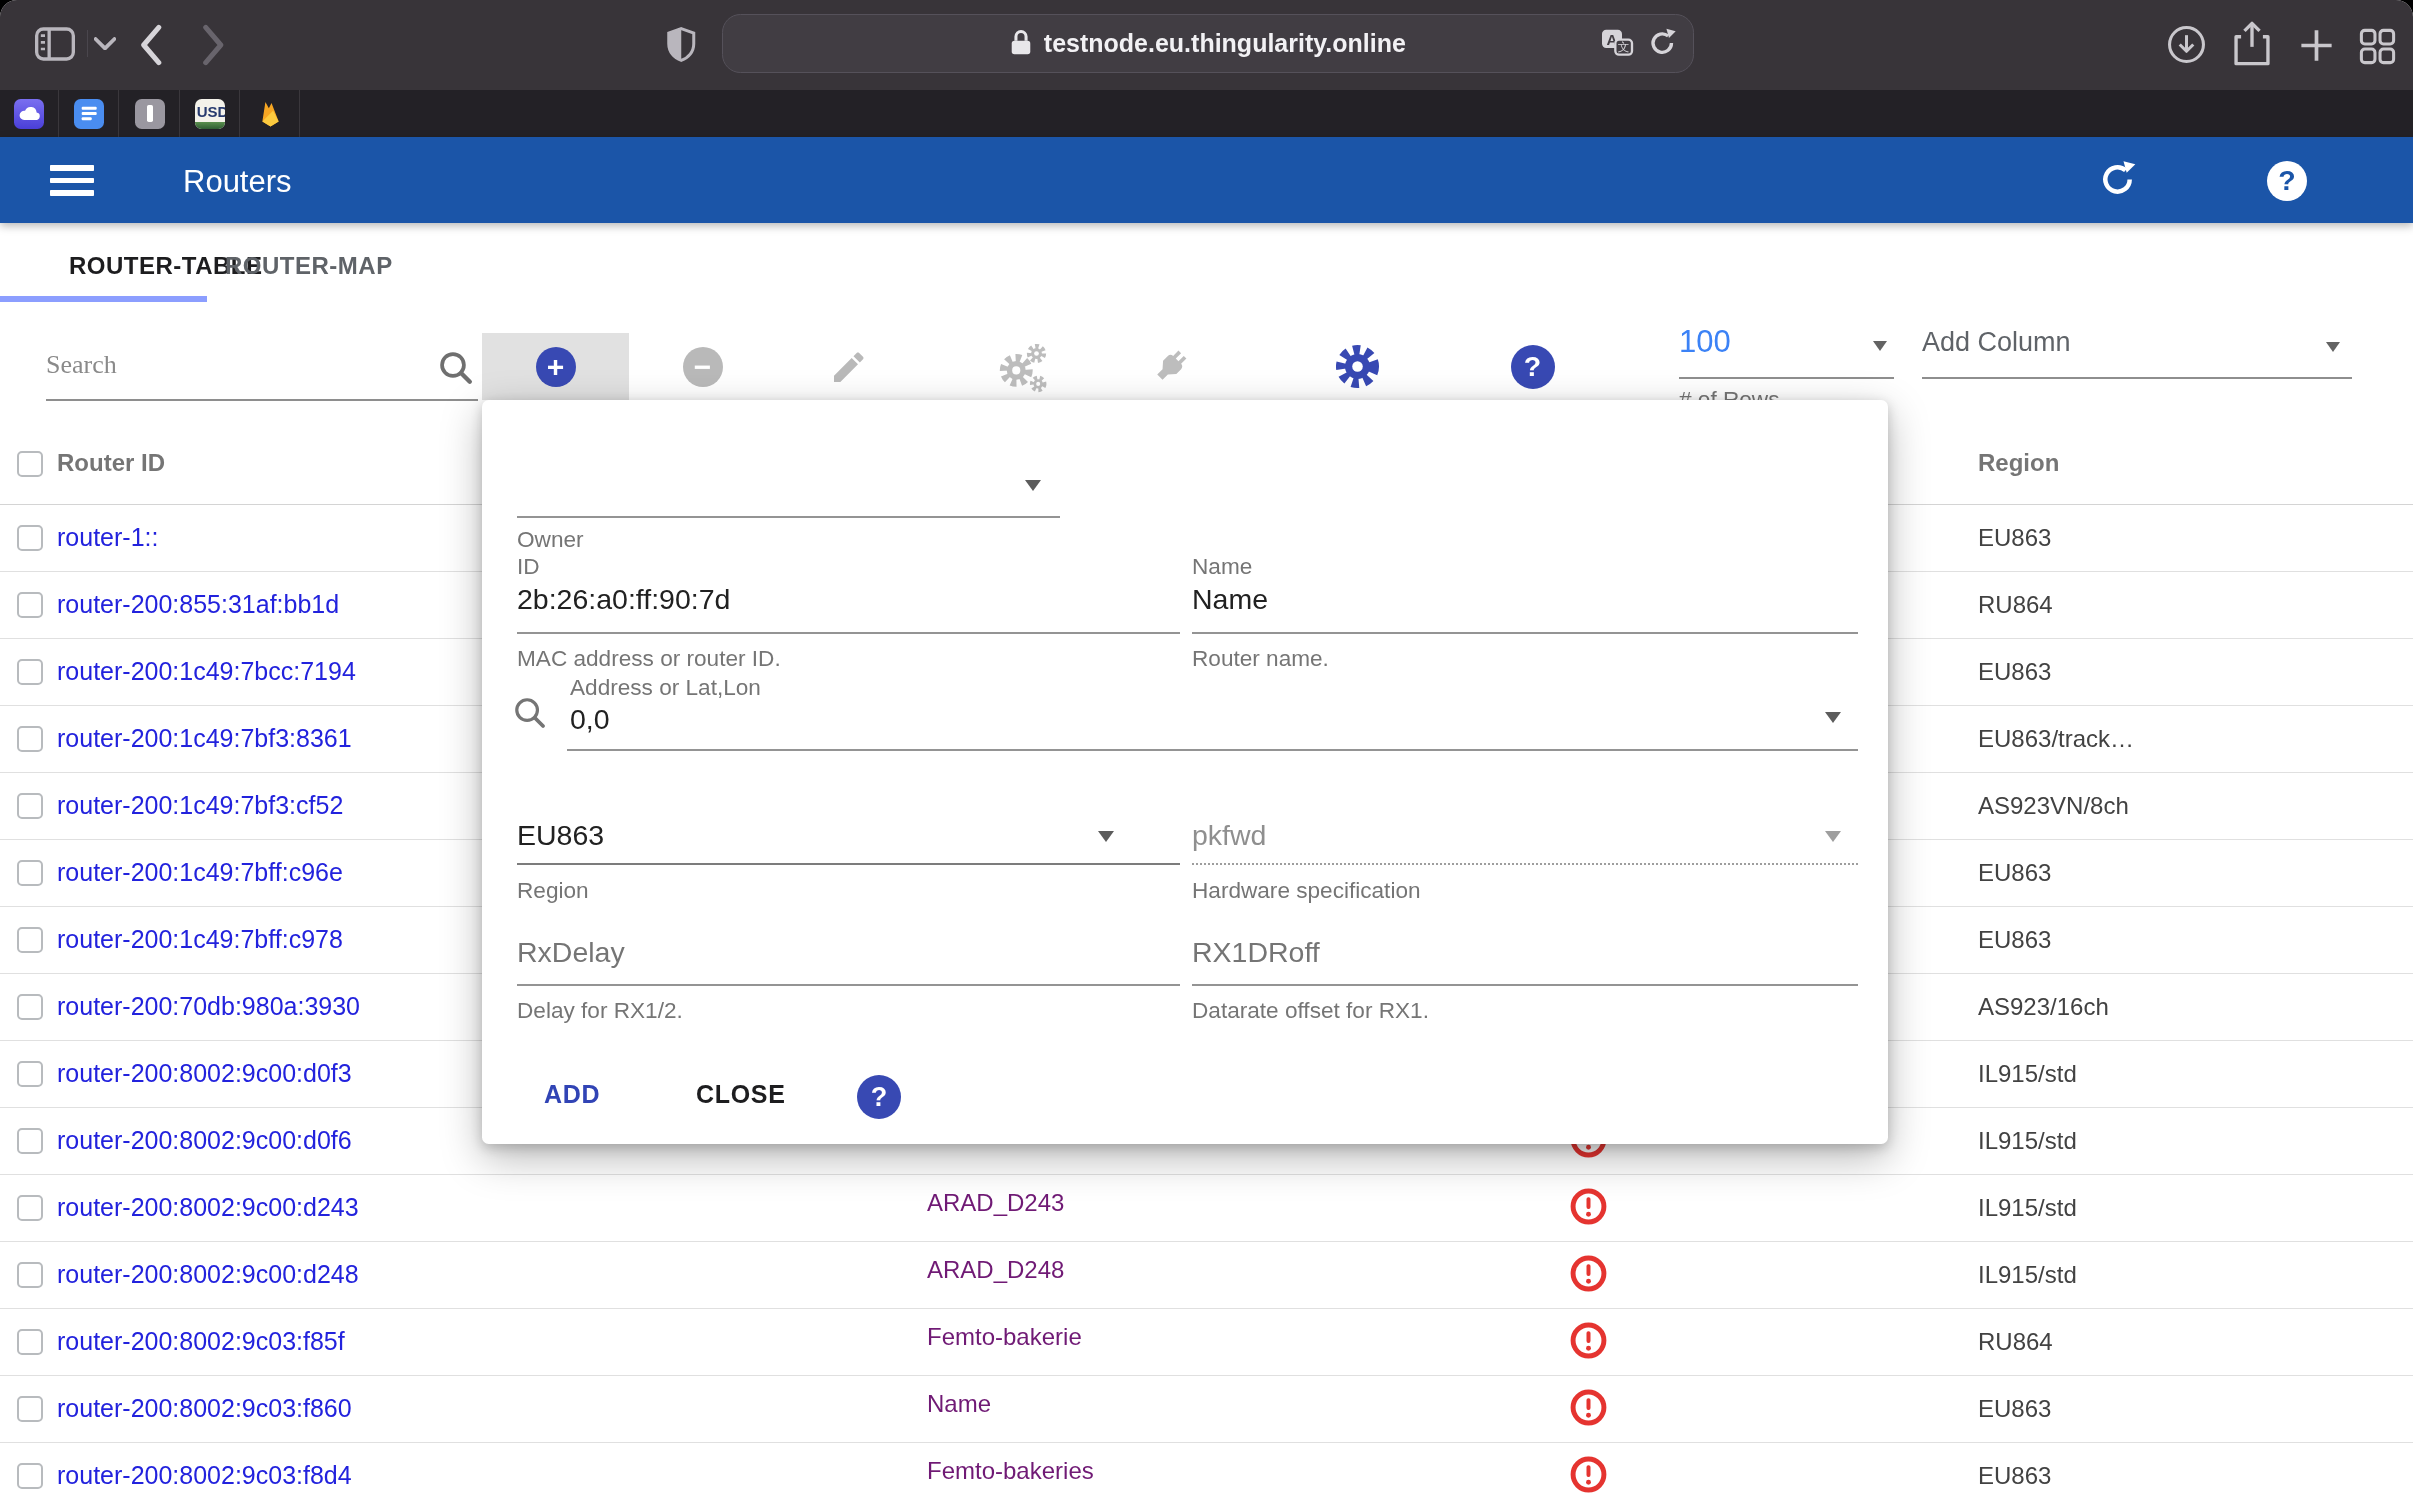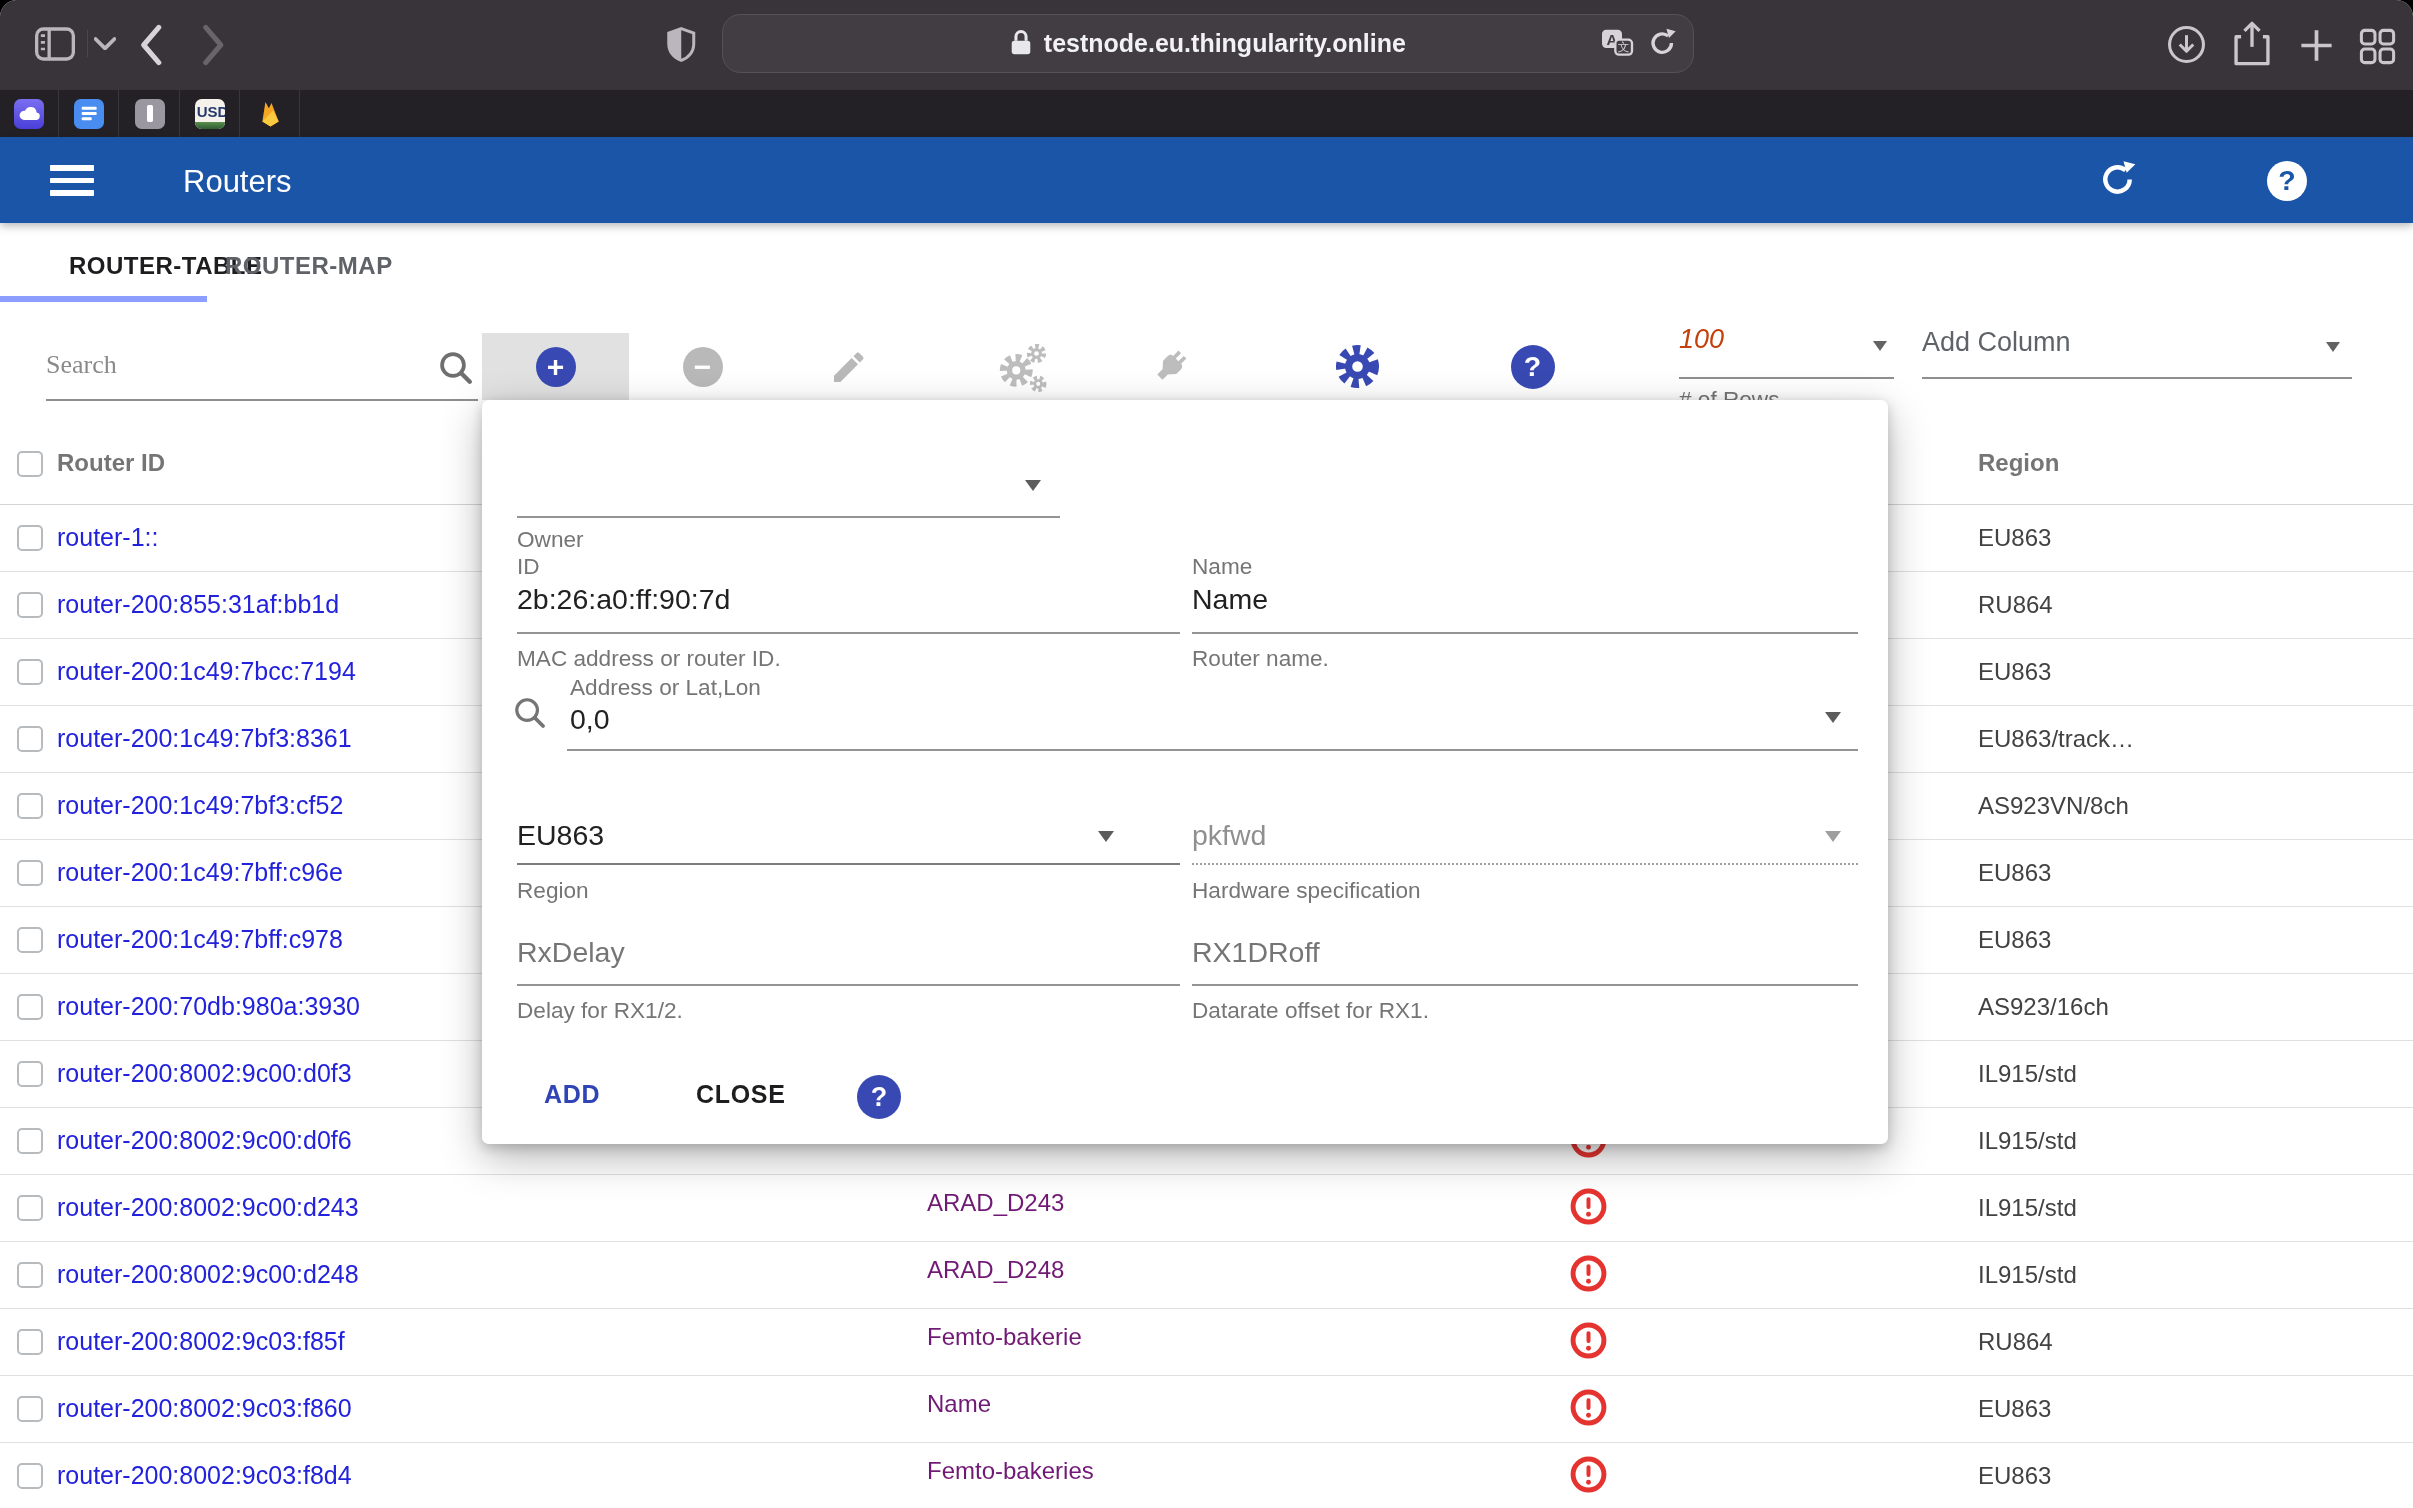--- a/index.html
+++ b/index.html
@@ -41,21 +41,21 @@
   .content { position:absolute; left:0; top:307px; width:2413px; height:1202px; background:#fff; }
   .search-wrap { position:absolute; left:46px; top:25px; width:432px; height:69px;font-family:Liberation Serif, serif; }
   .search-ph { position:absolute; left:0; top:18.4px; color:#8a8a8a; font-size:26px; }
   .search-line { position:absolute; left:0; bottom:0; width:432px; height:1.7px; background:#8e8e8e; }
   .tbtn { position:absolute; top:26px; width:101px; height:67px; display:flex; align-items:center; justify-content:center; }
   .addbtn-bg { position:absolute; left:482px; top:26px; width:147px; height:67px; background:#e1e1e1; display:flex; align-items:center; justify-content:center; }
   .circle-btn { width:40px; height:40px; border-radius:50%; display:flex; align-items:center; justify-content:center; color:#fff; font-size:30px; font-weight:bold; line-height:1; }
   .blue { background:#3849b3; }
   .graydis { background:#b9b9b9; }
   .sel-100 { position:absolute; left:1679px; top:17px; width:215px; height:55px; }
-  .sel-100 .val { font-size:27px; color:#c2410c;font-style:italic; }
+  .sel-100 .val { font-size:31px; color:#3b82f6; }
   .sel-line { position:absolute; left:0; bottom:0; width:100%; height:1.7px; background:#8e8e8e; }
   .dtri { width:0; height:0; border-left:7.5px solid transparent; border-right:7.5px solid transparent; border-top:10px solid #636363; }
   .rows-label { position:absolute; left:1679px; top:80px; color:#757575; font-size:22.6px; }
   .sel-addcol { position:absolute; left:1922px; top:20px; width:430px; height:52px; }
   .sel-addcol .val { font-size:27px; color:#5f6368; }
 
   
   .thead { position:absolute; left:0; top:122px; width:2413px; height:76px; border-bottom:1.3px solid #d4d4d4; }
   .th { position:absolute; top:20px; color:#757575; font-size:24px; font-weight:bold; }
   .rows { position:absolute; left:0; top:198px; width:2413px; }

